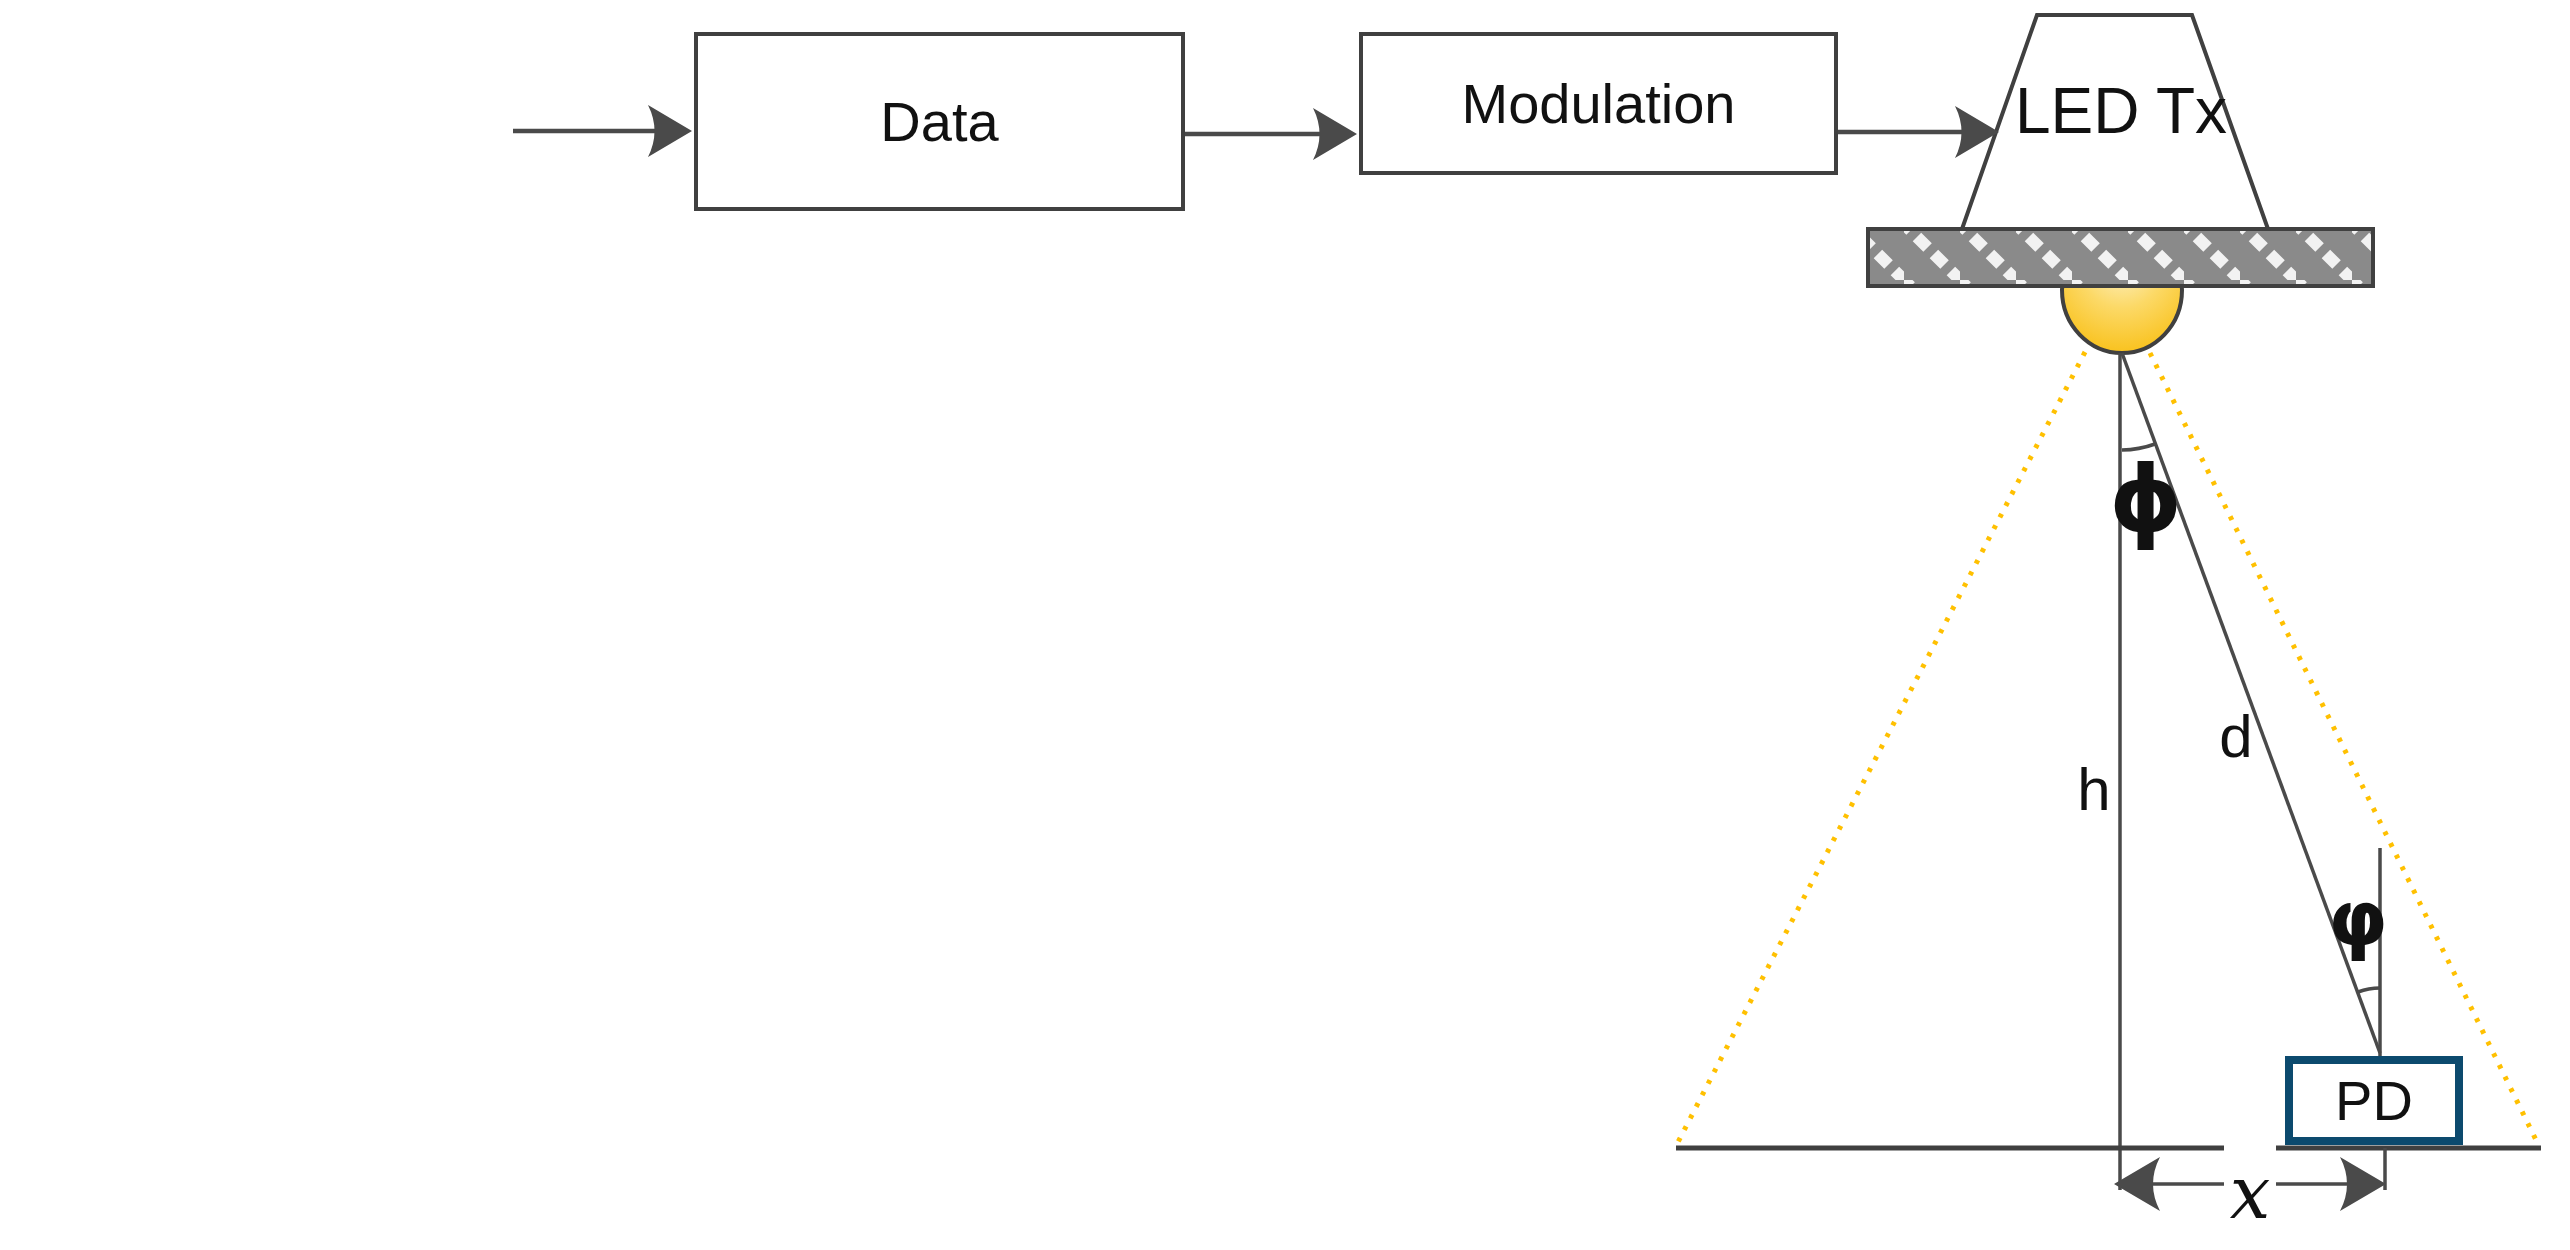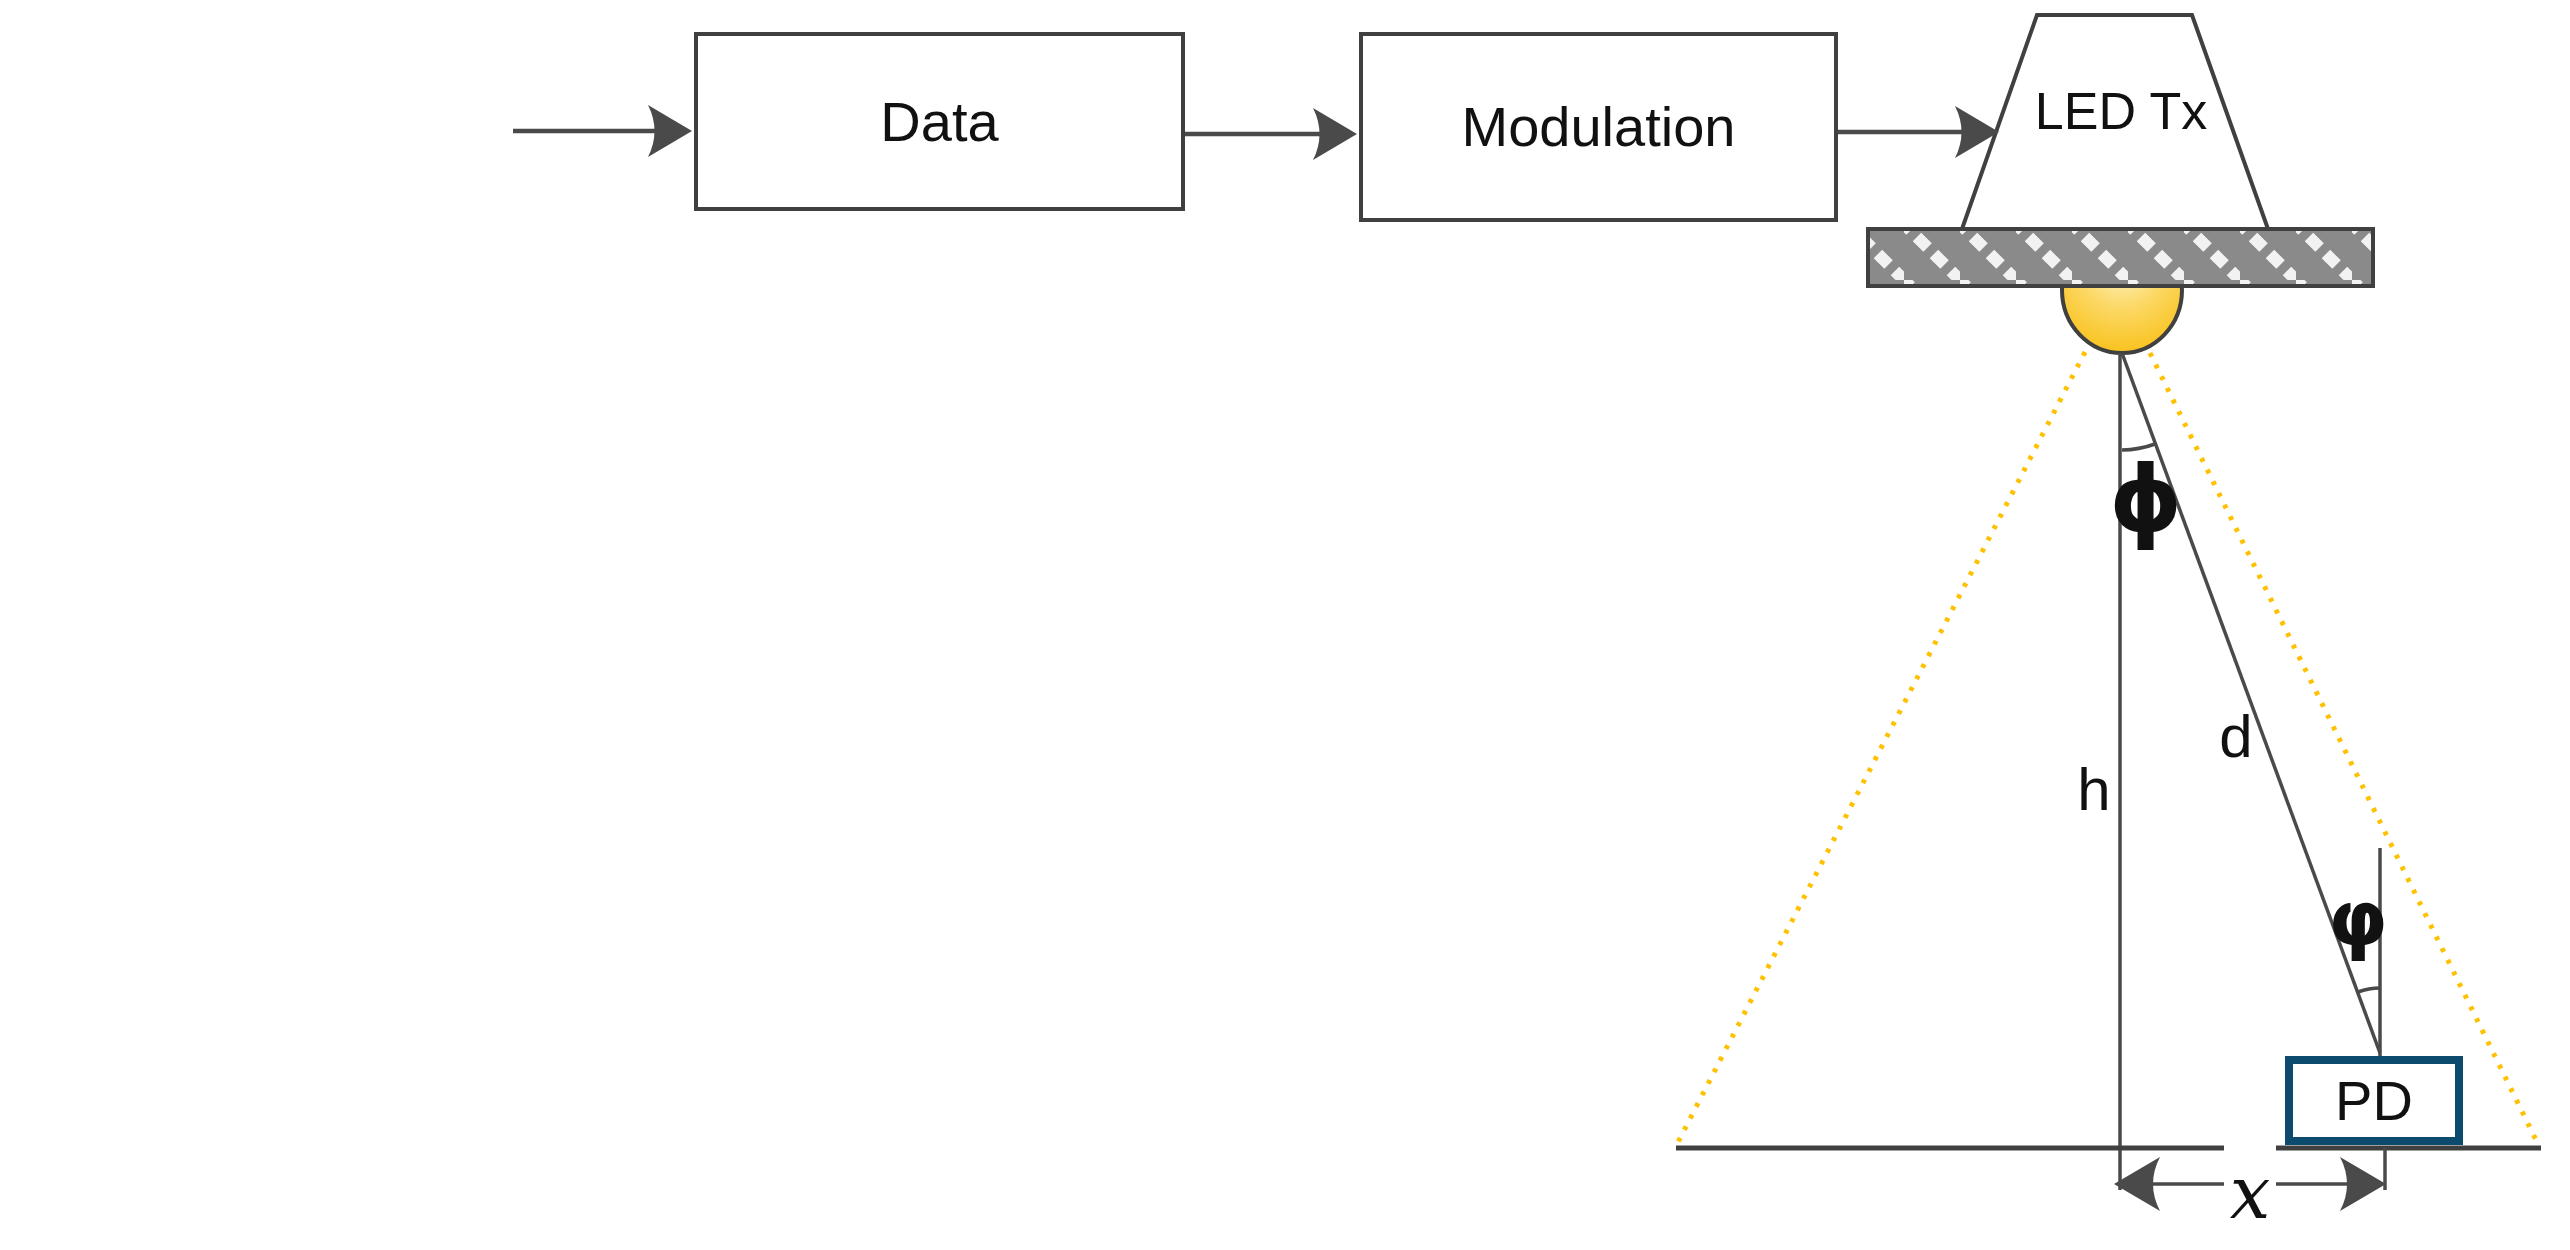--- a/index.html
+++ b/index.html
@@ -9,26 +9,26 @@
   }
   .canvas svg{position:absolute;left:0;top:0;}
   .fbox{
     position:absolute;box-sizing:border-box;background:#ffffff;
     border:4px solid #404040;display:flex;flex-direction:column;
     align-items:center;justify-content:center;text-align:center;
     font-size:56px;line-height:1.52;color:#111111;
   }
   #box1{left:24px;top:33px;width:489px;height:179px;}
   #box2{left:694px;top:32px;width:491px;height:179px;}
-  #box3{left:1359px;top:32px;width:479px;height:190px;}
+  #box3{left:1359px;top:32px;width:479px;height:143px;}
   .lbl{
     position:absolute;transform:translate(-50%,-50%);
     white-space:nowrap;color:#111111;
   }
-  #lbl-ledtx{left:2121px;top:111px;font-size:52px;}
+  #lbl-ledtx{left:2121px;top:111px;font-size:64px;}
   #lbl-h{left:2094px;top:789px;font-size:60px;}
   #lbl-d{left:2236px;top:736px;font-size:60px;}
   .phi{font-family:"DejaVu Sans", sans-serif;font-weight:bold;}
   #lbl-phi-top{left:2146px;top:499px;font-size:92px;}
   #lbl-phi-bottom{left:2358px;top:918px;font-size:76px;}
   #pd-box{
     position:absolute;box-sizing:border-box;left:2285px;top:1056px;
     width:178px;height:89px;border:8px solid #0c4a6e;background:#ffffff;
     display:flex;align-items:center;justify-content:center;font-size:56px;
   }

